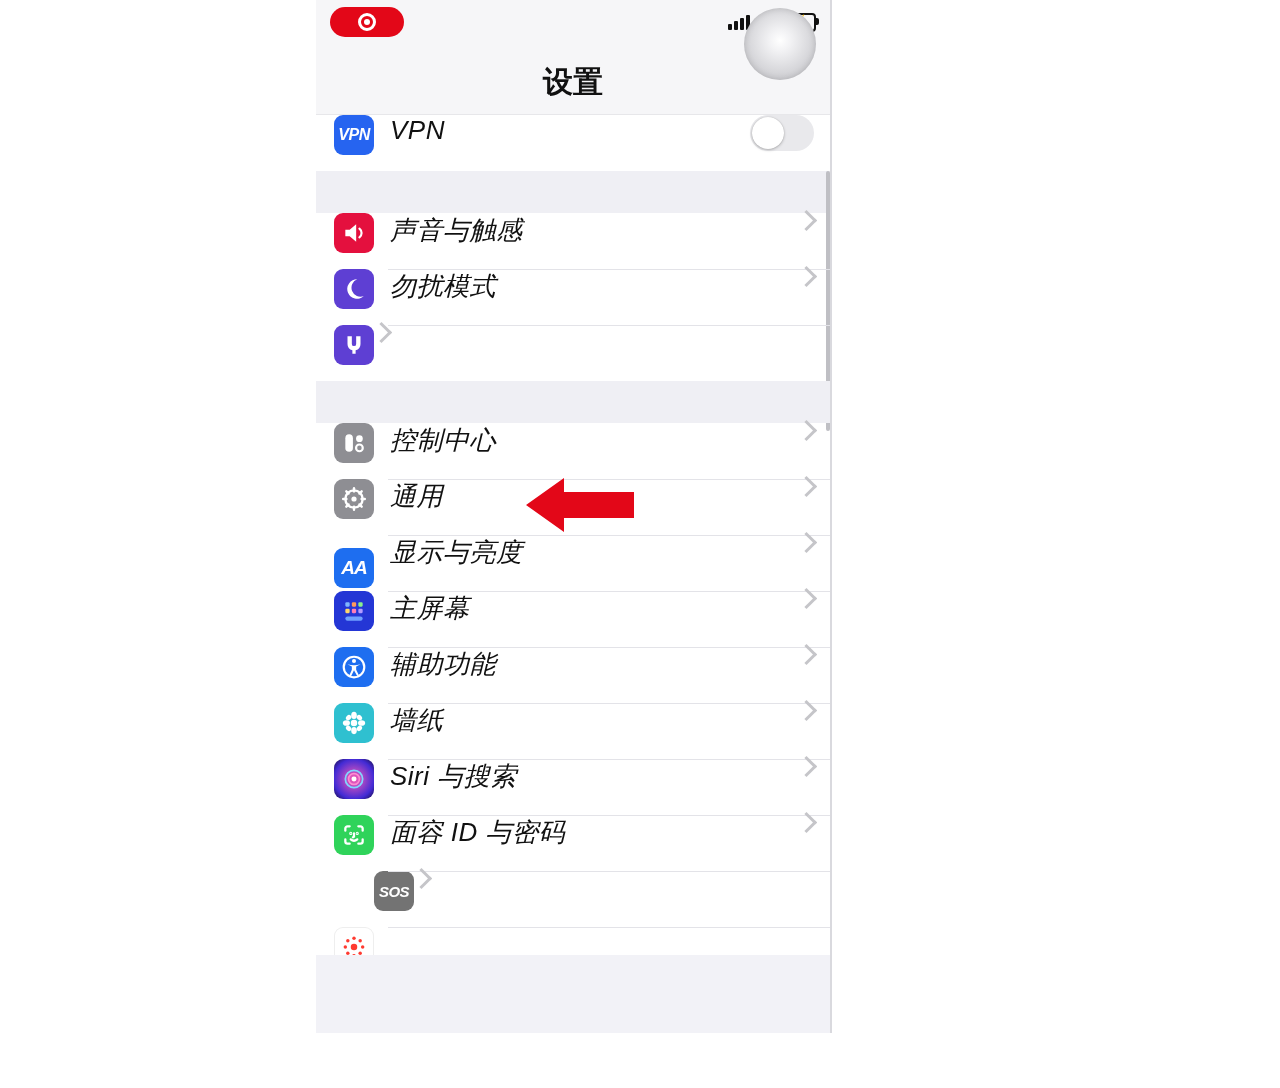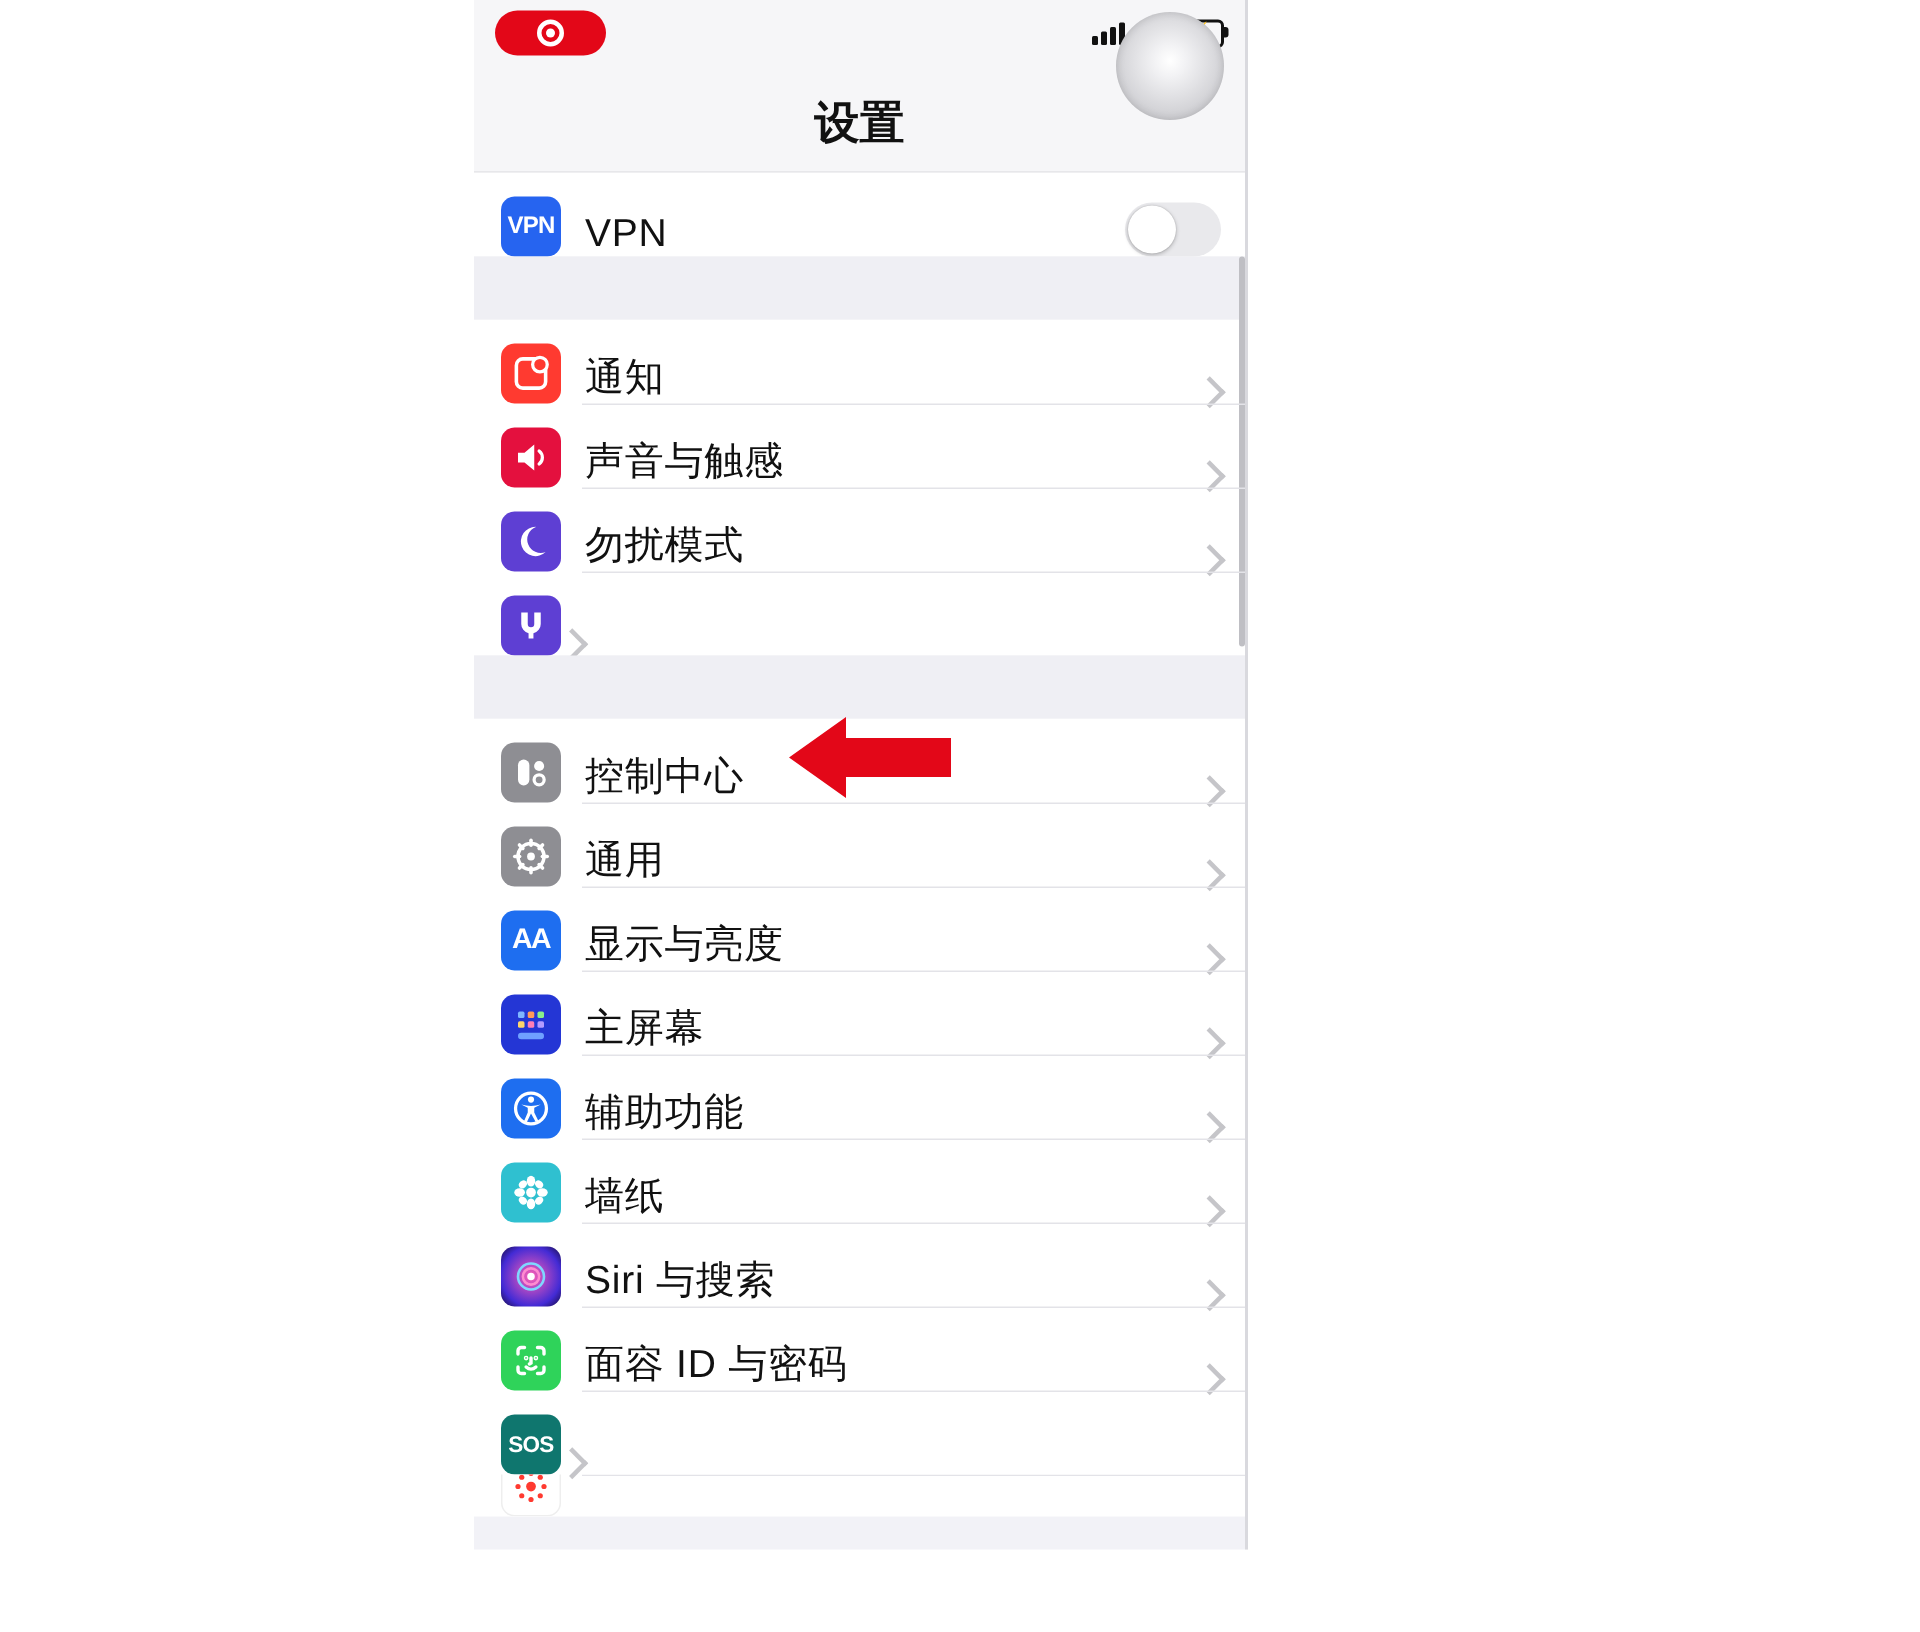--- a/index.html
+++ b/index.html
@@ -152,25 +152,26 @@
   .scroll-indicator {
     position: absolute;
     right: 0;
     top: 0;
     width: 4px;
     background: #bfbfc4;
     border-radius: 2px;
   }
   .row {
     display: flex;
-    align-items: flex-end;
+    align-items: flex-start;
     height: 56px;
     padding-left: 18px;
     padding-right: 16px;
     position: relative;
+    font-style: italic;
   }
   .row + .row::before,
   .row.sep::before {
     content:"";
     position:absolute;
     left: 72px;
     right: 0;
     top: 0;
     height: 1px;
     background: #e3e3e8;
@@ -229,21 +230,21 @@
   .bg-dnd    { background:#5e3fd3; }
   .bg-screen { background:#5e3fd3; }
   .bg-general{ background:#8e8e93; }
   .bg-control{ background:#8e8e93; }
   .bg-display{ background:#1e6ef0;margin-top:13px; }
   .bg-home   { background:#2436d5; }
   .bg-access { background:#1e6ef0; }
   .bg-wall   { background:#2fc0d0; }
   .bg-siri   { background: radial-gradient(circle at 50% 50%, #ff5fb6, #432bd5 70%, #160a3c); }
   .bg-face   { background:#2fd35a; }
-  .bg-sos    { background:#0f766e; font-size:15px; letter-spacing:-0.5px; }
+  .bg-sos    { background:#737373; font-size:15px; letter-spacing:-0.5px;margin-left:40px; }
   .bg-expose { background:#ffffff; color:#ff3a30; box-shadow: inset 0 0 0 1px #eee; }
 
   
   .icon-app svg { width: 26px; height: 26px; display:block; }
 
   
   .arrow-annotation {
     position: absolute;
     pointer-events: none;
   }
@@ -295,30 +296,20 @@
         </div>
       </div>
     </div>
 
     <div class="gap">
       <div class="scroll-indicator" style="height:260px; top:0;"></div>
     </div>
 
     <div class="group">
 
-      <div class="row">
-        <div class="icon-app bg-notif">
-          <svg viewBox="0 0 24 24">
-              <rect x="3" y="3" width="18" height="18" rx="4" fill="none" stroke="#fff" stroke-width="2.2"></rect>
-              <circle cx="17.5" cy="6.5" r="4.5" fill="#ff3a30" stroke="#fff" stroke-width="2"></circle>
-            </svg>
-        </div>
-        <div class="row-label">通知</div>
-        <span class="chevron"></span>
-      </div>
 
       <div class="row">
         <div class="icon-app bg-sound">
           <svg viewBox="0 0 24 24">
               <path d="M4 9v6h4l6 5V4l-6 5H4z" fill="#fff"></path>
               <path d="M17 8c1.3 1 2 2.4 2 4s-.7 3-2 4" stroke="#fff" stroke-width="2" fill="none" stroke-linecap="round"></path>
             </svg>
         </div>
         <div class="row-label">声音与触感</div>
         <span class="chevron"></span>

